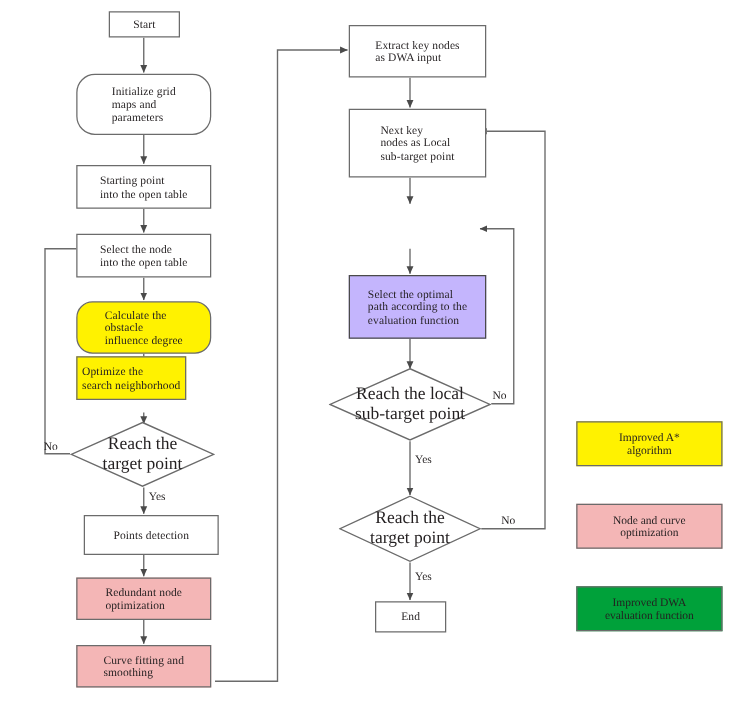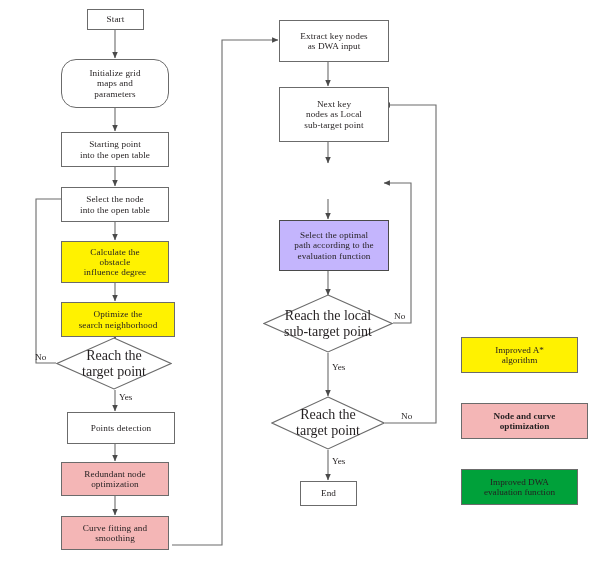--- a/index.html
+++ b/index.html
@@ -22,21 +22,21 @@
   }
   .node {
     position: absolute;
     box-sizing: border-box;
     border: 1px solid #6b6b6b;
     background: #ffffff;
     color: #231f20;
     display: flex;
     align-items: center;
     justify-content: center;
-    text-align: center;
+    text-align: left;
     line-height: 1.12;
     font-size: 9.2px;
     white-space: pre-line;
     letter-spacing: 0.1px;
   }
   .node.yellow { background: #FFF200; border-color: #6b6b6b; }
   .node.pink   { background: #F4B6B6; border-color: #6b6b6b; }
   .node.green  { background: #c4b5fd; border-color: #4a4a4a; }
   .legend-box {
     position: absolute;
@@ -127,25 +127,25 @@
   <div class="node" style="left:61px; top:59px; width:108px; height:49px;border-radius:15px;">Initialize grid
 maps and
 parameters</div>
 
   <div class="node" style="left:61px; top:132px; width:108px; height:35px;">Starting point
 into the open table</div>
 
   <div class="node" style="left:61px; top:187px; width:108px; height:35px;">Select the node
 into the open table</div>
 
-  <div class="node yellow" style="left:61px; top:241px; width:108px; height:42px;">Calculate the
+  <div class="node yellow" style="left:61px; top:241px; width:108px; height:42px;border-radius:13px;">Calculate the
 obstacle
 influence degree</div>
 
-  <div class="node yellow" style="left:61px; top:302px; width:114px; height:35px;">Optimize the
+  <div class="node yellow" style="left:61px; top:285px; width:88px; height:35px;">Optimize the
 search neighborhood</div>
 
   <div class="diamond" style="left:56px; top:337px; width:116px; height:53px;">
     <svg width="116" height="53" viewBox="0 0 116 53">
       <polygon points="58,1 115,26.5 58,52 1,26.5" fill="#ffffff" stroke="#6b6b6b" stroke-width="1.1"></polygon>
     </svg>
     <div class="dlabel">Reach the
 target point</div>
   </div>
 
@@ -192,19 +192,19 @@
 
   <div class="edge-label" style="left:394px; top:311px;">No</div>
   <div class="edge-label" style="left:332px; top:362px;">Yes</div>
 
   <div class="edge-label" style="left:401px; top:411px;">No</div>
   <div class="edge-label" style="left:332px; top:456px;">Yes</div>
 
   <div class="legend-box yellow" style="left:461px; top:337px; width:117px; height:36px;">Improved A*
 algorithm</div>
 
-  <div class="legend-box pink" style="left:461px; top:403px; width:127px; height:36px;font-weight:bold;">Node and curve
+  <div class="legend-box pink" style="left:461px; top:403px; width:117px; height:36px;">Node and curve
 optimization</div>
 
   <div class="legend-box green" style="left:461px; top:469px; width:117px; height:36px;">Improved DWA
 evaluation function</div>
 
 </div>
 
 </body></html>

